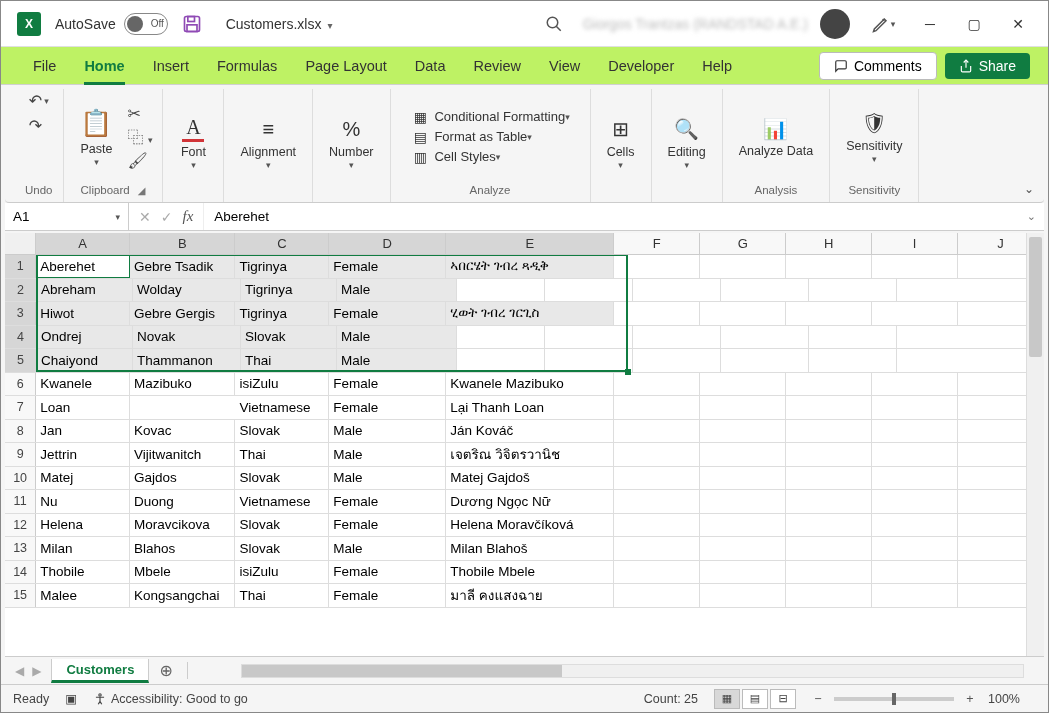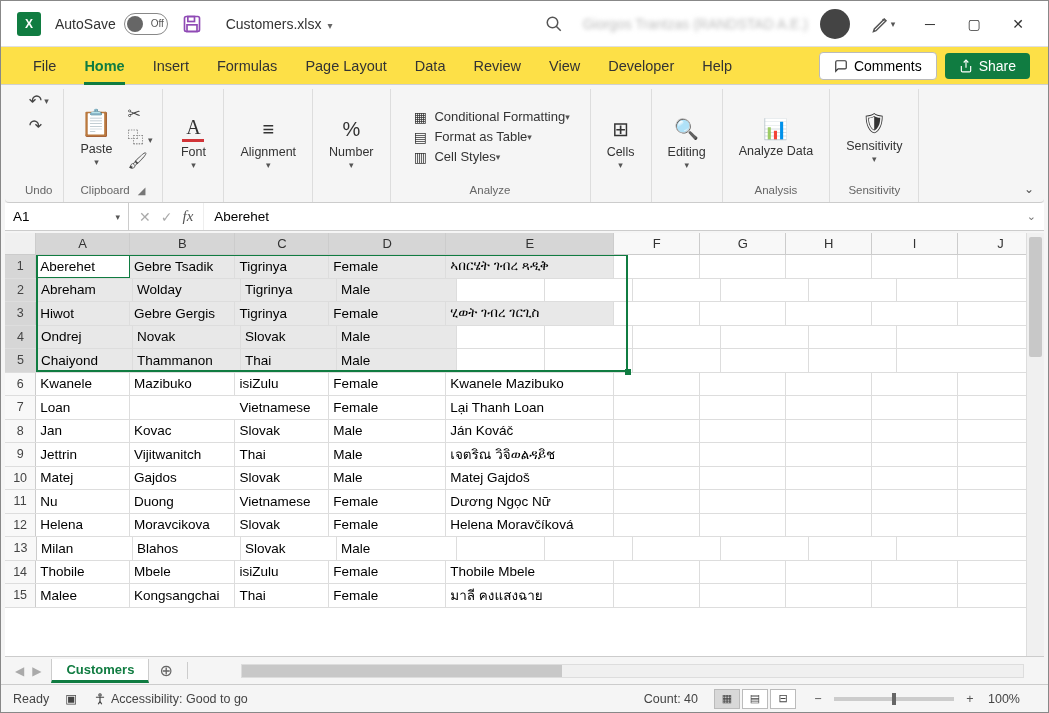--- a/index.html
+++ b/index.html
@@ -16,21 +16,21 @@
 .filename { font-size: 14px; color: #333; }
 .filename .chev { margin-left: 6px; color: #666; font-size: 10px; }
 .titlebar-spacer { flex: 1; }
 .search-icon-tb { width: 18px; height: 18px; color: #555; margin-right: 20px; }
 .user-blur { color: #bbb; font-size: 14px; margin-right: 12px; filter: blur(2px); }
 .avatar { width: 30px; height: 30px; border-radius: 50%; background: #444; margin-right: 20px; }
 .pen-icon { width: 26px; height: 26px; color: #555; margin-right: 12px; display:flex;align-items:center;justify-content:center; }
 .win-btn { width: 44px; height: 44px; display: flex; align-items: center; justify-content: center; color: #333; font-size: 14px; }
 
 
-.tabs { height: 38px; background: #fde047; display: flex; align-items: center; padding: 0 18px; gap: 0; border-bottom: 1px solid #d0d0d0; }
+.tabs { height: 38px; background: #bef264; display: flex; align-items: center; padding: 0 18px; gap: 0; border-bottom: 1px solid #d0d0d0; }
 .tab { padding: 0 14px; height: 38px; display: flex; align-items: center; font-size: 14.5px; color: #333; cursor: pointer; }
 .tab.active { font-weight: 600; color: #107c41; position: relative; }
 .tab.active::after { content: ''; position: absolute; bottom: 0; left: 14px; right: 14px; height: 3px; background: #107c41; }
 .tabs-spacer { flex: 1; }
 .comments-btn { background: #fff; border: 1px solid #bbb; border-radius: 4px; padding: 5px 14px; font-size: 14px; display: flex; align-items: center; gap: 6px; margin-right: 8px; }
 .share-btn { background: #107c41; color: #fff; border-radius: 4px; padding: 5px 14px; font-size: 14px; display: flex; align-items: center; gap: 6px; }
 
 
 .ribbon { height: 118px; background: #f5f5f5; border-bottom: 1px solid #ccc; display: flex; padding: 4px 10px 0 10px; position: relative; border-radius: 0 0 4px 4px; margin: 0 4px;}
 .ribbon-group { display: flex; flex-direction: column; align-items: center; padding: 2px 10px; border-right: 1px solid #ddd; }
@@ -430,21 +430,21 @@
         <div class="cell" style="width: 88px;"></div>
         <div class="cell" style="width: 88px;"></div>
         <div class="cell" style="width: 88px;"></div>
       </div>
       <div class="row">
         <div class="row-h">9</div>
         <div class="cell" style="width: 96px;">Jettrin</div>
         <div class="cell" style="width: 108px;">Vijitwanitch</div>
         <div class="cell" style="width: 96px;">Thai</div>
         <div class="cell" style="width: 120px;">Male</div>
-        <div class="cell" style="width: 172px;">เจตริณ วิจิወልዳይิช</div>
+        <div class="cell" style="width: 172px;">เจตริณ วิจิตรวานิช</div>
         <div class="cell" style="width: 88px;"></div>
         <div class="cell" style="width: 88px;"></div>
         <div class="cell" style="width: 88px;"></div>
         <div class="cell" style="width: 88px;"></div>
         <div class="cell" style="width: 88px;"></div>
       </div>
       <div class="row">
         <div class="row-h">10</div>
         <div class="cell" style="width: 96px;">Matej</div>
         <div class="cell" style="width: 108px;">Gajdos</div>
@@ -482,20 +482,21 @@
         <div class="cell" style="width: 88px;"></div>
         <div class="cell" style="width: 88px;"></div>
         <div class="cell" style="width: 88px;"></div>
       </div>
       <div class="row">
         <div class="row-h">13</div>
         <div class="cell" style="width: 96px;">Milan</div>
         <div class="cell" style="width: 108px;">Blahos</div>
         <div class="cell" style="width: 96px;">Slovak</div>
         <div class="cell" style="width: 120px;">Male</div>
+        <div class="cell" style="width: 172px;">Milan Blahoš</div>
         <div class="cell" style="width: 88px;"></div>
         <div class="cell" style="width: 88px;"></div>
         <div class="cell" style="width: 88px;"></div>
         <div class="cell" style="width: 88px;"></div>
         <div class="cell" style="width: 88px;"></div>
       </div>
       <div class="row">
         <div class="row-h">14</div>
         <div class="cell" style="width: 96px;">Thobile</div>
         <div class="cell" style="width: 108px;">Mbele</div>
@@ -544,21 +545,21 @@
   <span class="sb-item">Ready</span>
   <span class="sb-item">▣</span>
   <span class="sb-item">
     <svg width="14" height="14" viewBox="0 0 24 24" fill="none" stroke="#444" stroke-width="2">
         <circle cx="12" cy="5" r="2"></circle>
         <path d="M5 9h14M12 9v7m-3 5l3-5 3 5"></path>
       </svg>
     <span>Accessibility: Good to go</span>
   </span>
   <div class="sb-spacer"></div>
-  <span class="sb-item">Count: 40</span>
+  <span class="sb-item">Count: 25</span>
   <div class="view-btns">
     <div class="view-btn active">▦</div>
     <div class="view-btn">▤</div>
     <div class="view-btn">⊟</div>
   </div>
   <span class="zoom-pm">−</span>
   <div class="zoom-slider">
       <div class="zthumb"></div>
     </div>
   <span class="zoom-pm">+</span>

